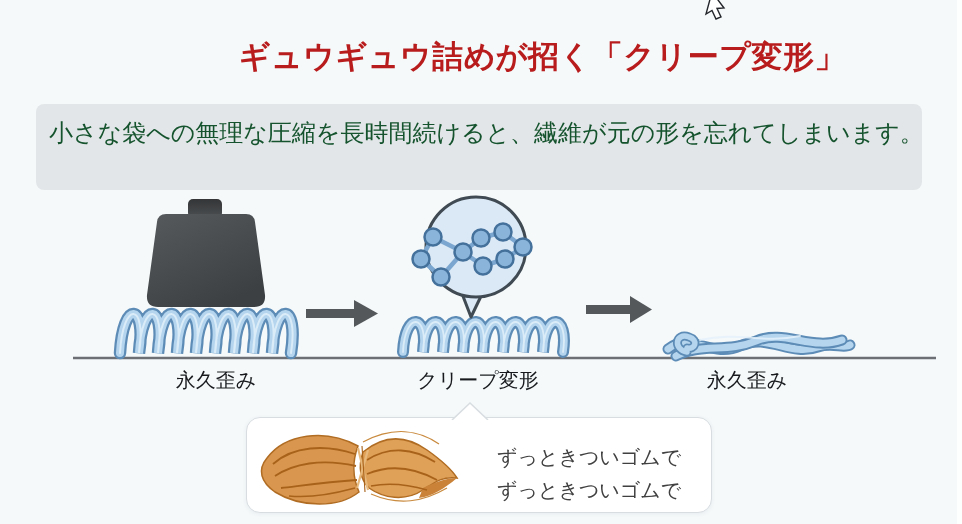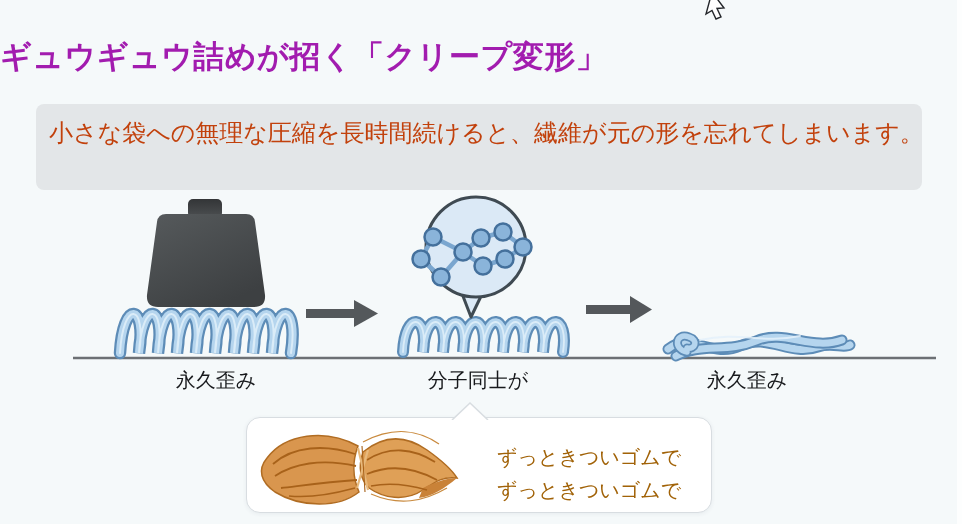--- a/index.html
+++ b/index.html
@@ -2,48 +2,48 @@
 <html><head>
 <meta charset="utf-8">
 <style>
   html,body{margin:0;padding:0;}
   body{font-family:"Liberation Sans","DejaVu Sans",sans-serif;}
   .stage{
     position:relative;width:962px;height:524px;background:#f5f9fa;overflow:hidden;
   }
   .edge-strip{position:absolute;right:0;top:0;width:5px;height:524px;background:#fdfefe;}
   .page-title{
-    position:absolute;left:0;top:36px;width:846px;text-align:left;
-    font-size:31px;font-weight:700;color:#a21caf;letter-spacing:.5px;margin:0;
+    position:absolute;left:0;top:36px;width:846px;text-align:right;
+    font-size:31px;font-weight:700;color:#b91c1c;letter-spacing:.5px;margin:0;
   }
   .desc-box{
     position:absolute;left:36px;top:104px;width:886px;height:86px;
     background:#e3e6e8;border-radius:8px;box-sizing:border-box;
     padding:11px 13px;
   }
-  .desc-line{font-size:24px;line-height:35px;color:#c2410c;font-weight:500;white-space:nowrap;}
+  .desc-line{font-size:24px;line-height:35px;color:#14532d;font-weight:500;white-space:nowrap;}
   .diagram-svg{position:absolute;left:60px;top:195px;}
   .stage-label{
     position:absolute;top:367px;transform:translateX(-50%);
     font-size:20px;font-weight:500;color:#17191c;white-space:nowrap;
   }
   .label-1{left:216px;}
   .label-2{left:478px;}
   .label-3{left:747px;}
   .callout-box{
     position:absolute;left:246px;top:417px;width:466px;height:96px;
     background:#ffffff;border:1.5px solid #d8dde1;border-radius:14px;
     box-sizing:border-box;box-shadow:0 1px 4px rgba(40,60,80,.07);
   }
   .callout-pointer{position:absolute;left:448px;top:401px;}
   .hair-svg{position:absolute;left:255px;top:424px;}
   .callout-text{
     position:absolute;left:497px;top:441px;
   }
-  .callout-line{font-size:20px;line-height:33px;color:#a16207;font-weight:500;white-space:nowrap;}
+  .callout-line{font-size:20px;line-height:33px;color:#404040;font-weight:500;white-space:nowrap;}
   .cursor-svg{position:absolute;left:700px;top:0;}
 </style>
 </head>
 <body>
 
 <div class="stage">
 
   <div class="edge-strip"></div>
 
   <svg class="cursor-svg" width="30" height="22">
@@ -129,21 +129,21 @@
         <circle cx="421" cy="43" r="8.5"></circle>
         <circle cx="423" cy="71" r="8.5"></circle>
         <circle cx="443" cy="37" r="8.5"></circle>
         <circle cx="445" cy="64" r="8.5"></circle>
         <circle cx="463" cy="52" r="8.5"></circle>
       </g>
     </g>
   </svg>
 
   <div class="stage-label label-1">永久歪み</div>
-  <div class="stage-label label-2">分子同士が</div>
+  <div class="stage-label label-2">クリープ変形</div>
   <div class="stage-label label-3">永久歪み</div>
 
   <div class="callout-box"></div>
   <svg class="callout-pointer" width="44" height="19">
     <polygon points="4,19 22,2 40,19" fill="#ffffff"></polygon>
     <polyline points="4,19 22,2 40,19" fill="none" stroke="#d8dde1" stroke-width="1.5"></polyline>
   </svg>
 
   <svg class="hair-svg" width="205" height="88" viewBox="0 0 205 88">
 

